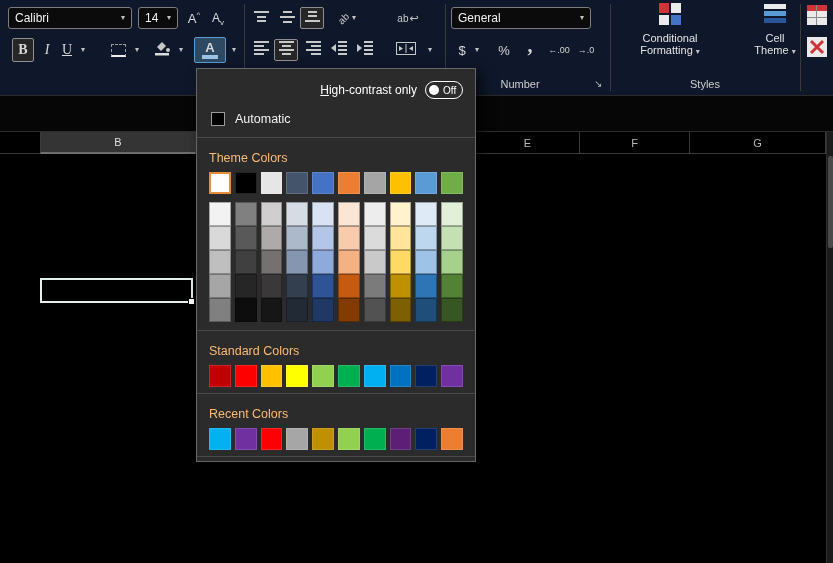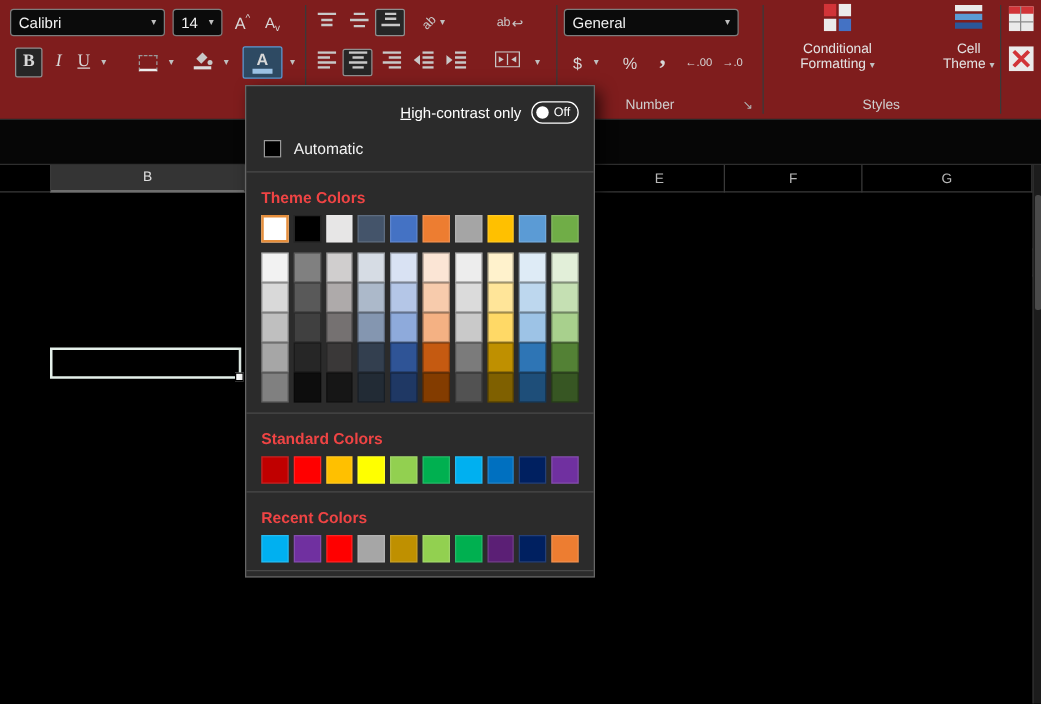--- a/index.html
+++ b/index.html
@@ -1,21 +1,21 @@
 <!DOCTYPE html>
 <html><head>
 <meta charset="utf-8">
 <style>
   * { margin:0; padding:0; box-sizing:border-box; }
   html,body { width:833px; height:563px; background:#000; overflow:hidden;
     font-family:"Liberation Sans", sans-serif; color:#e8e8e8; }
   .app { position:relative; width:833px; height:563px; background:#000; }
 
   
-  .ribbon { position:absolute; left:0; top:0; width:833px; height:96px; background:#7f1d1d; border-bottom:1px solid #2a2a2a; }
+  .ribbon { position:absolute; left:0; top:0; width:833px; height:96px; background:#0f172a; border-bottom:1px solid #2a2a2a; }
   .grp-sep { position:absolute; top:4px; width:1px; height:87px; background:#3a3a3a; }
   .grp-label { position:absolute; top:78px; font-size:11px; color:#cfcfcf; text-align:center; }
   .combo { position:absolute; height:22px; background:#0b0b0b; border:1px solid #7d7d7d; border-radius:3px;
     display:flex; align-items:center; padding:0 6px; font-size:12px; color:#f2f2f2; cursor:default; }
   .combo .chev { margin-left:auto; }
   .chev { font-size:8px; color:#c0c0c0; line-height:1; }
   .rbtn { position:absolute; display:flex; align-items:center; justify-content:center; color:#d8d8d8; cursor:default; }
   .boxed { border:1px solid #8f8f8f; border-radius:2px; background:#262626; }
   .serifglyph { font-family:"Liberation Serif", serif; }
   .rot45 { display:inline-block; transform:rotate(-45deg); font-size:10px; color:#c8c8c8; }
@@ -57,21 +57,21 @@
   .cp-header { display:flex; justify-content:flex-end; align-items:center; gap:8px; padding:4px 12px 6px; height:28px; }
   .cp-hc-label { font-size:12px; color:#fff; display:inline-block; }
   .accel::first-letter { text-decoration:underline; }
   .toggle { width:38px; height:18px; border:1px solid #fff; border-radius:10px; display:flex; align-items:center;
     padding:0 5px 0 3px; gap:4px; cursor:pointer; }
   .knob { width:10px; height:10px; border-radius:50%; background:#fff; }
   .toggle-label { font-size:10px; color:#fff; }
   .cp-row { display:flex; align-items:center; gap:10px; padding:7px 14px; font-size:12.5px; color:#f2f2f2; cursor:pointer; }
   .auto-swatch { width:14px; height:14px; border:1px solid #9a9a9a; display:inline-block; }
   .cp-divider { height:1px; background:#4a4a4a; margin:4px 0; }
-  .cp-title { font-size:12.5px; font-weight:bold; color:#ef4444; padding:9px 12px 7px; }
+  .cp-title { font-size:12.5px; font-weight:normal; color:#fdba74; padding:9px 12px 7px; }
   .swatch-row { display:flex; gap:4px; padding:0 12px; }
   .swatch { width:22px; height:22px; border:1px solid rgba(255,255,255,.14); cursor:pointer; }
   .swatch.selected { border:2px solid #e58e3c; }
   .swatch-row.main { margin-bottom:6px; }
   .variant-grid { margin-top:8px; margin-bottom:8px; }
   .variant-grid .swatch { height:24px; border:1px solid rgba(0,0,0,.3); }
   .variant-grid .swatch-row { margin:0; }
   .cp-more { padding:9px 12px 11px; }
 </style>
 </head>

